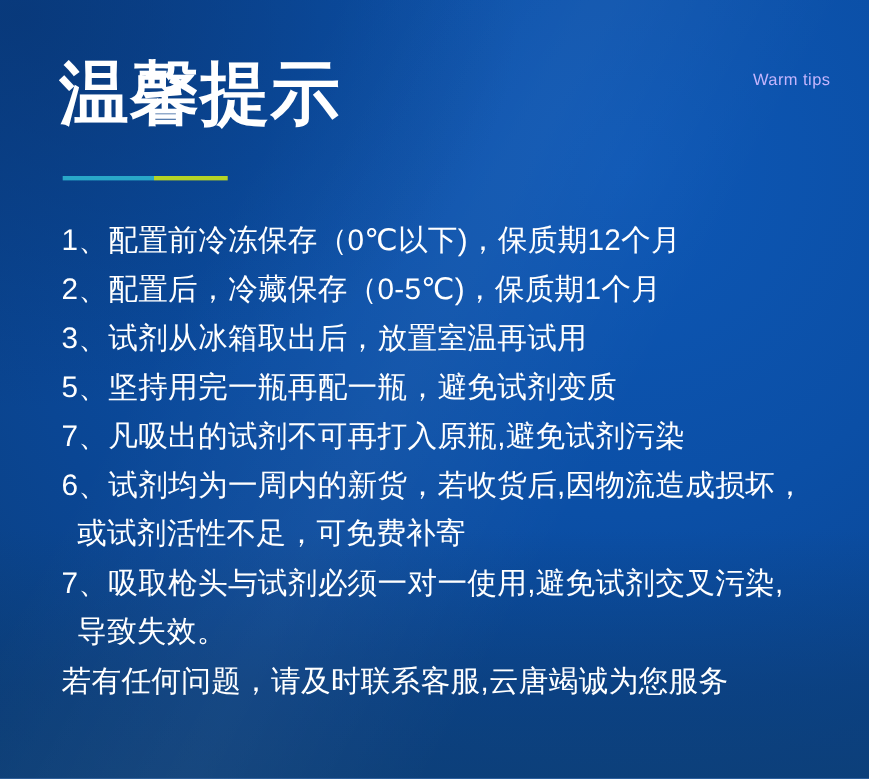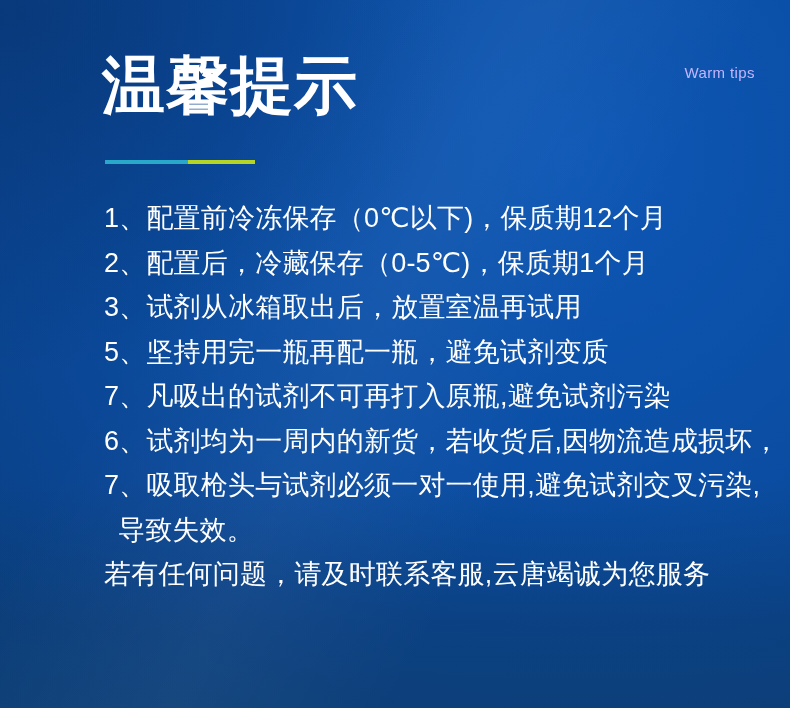--- a/index.html
+++ b/index.html
@@ -41,21 +41,20 @@
   #bg-sheen {
     position: absolute;
     inset: 0;
     background:
       linear-gradient(118deg, rgba(255,255,255,0) 26%, rgba(255,255,255,0.045) 47%, rgba(255,255,255,0) 66%);
   }
 
   #content {
     position: absolute;
     inset: 0;
-    margin-left: 48px;
   }
 
   
   #title {
     position: absolute;
     left: 54px;
     top: 52px;
     color: #ffffff;
     font-size: 63px;
     font-weight: bold;
@@ -140,19 +139,20 @@
       <span class="seg-right"></span>
     </div>
 
     <div id="tips-list">
       <div class="tip-line">1、配置前冷冻保存（0℃以下)，保质期12个月</div>
       <div class="tip-line">2、配置后，冷藏保存（0-5℃)，保质期1个月</div>
       <div class="tip-line">3、试剂从冰箱取出后，放置室温再试用</div>
       <div class="tip-line">5、坚持用完一瓶再配一瓶，避免试剂变质</div>
       <div class="tip-line">7、凡吸出的试剂不可再打入原瓶,避免试剂污染</div>
       <div class="tip-line">6、试剂均为一周内的新货，若收货后,因物流造成损坏，</div>
+      <div class="tip-line indent">或试剂活性不足，可免费补寄</div>
       <div class="tip-line">7、吸取枪头与试剂必须一对一使用,避免试剂交叉污染,</div>
       <div class="tip-line indent">导致失效。</div>
       <div class="tip-line closing">若有任何问题，请及时联系客服,云唐竭诚为您服务</div>
     </div>
 
   </div>
 </div>
 
 </body></html>

